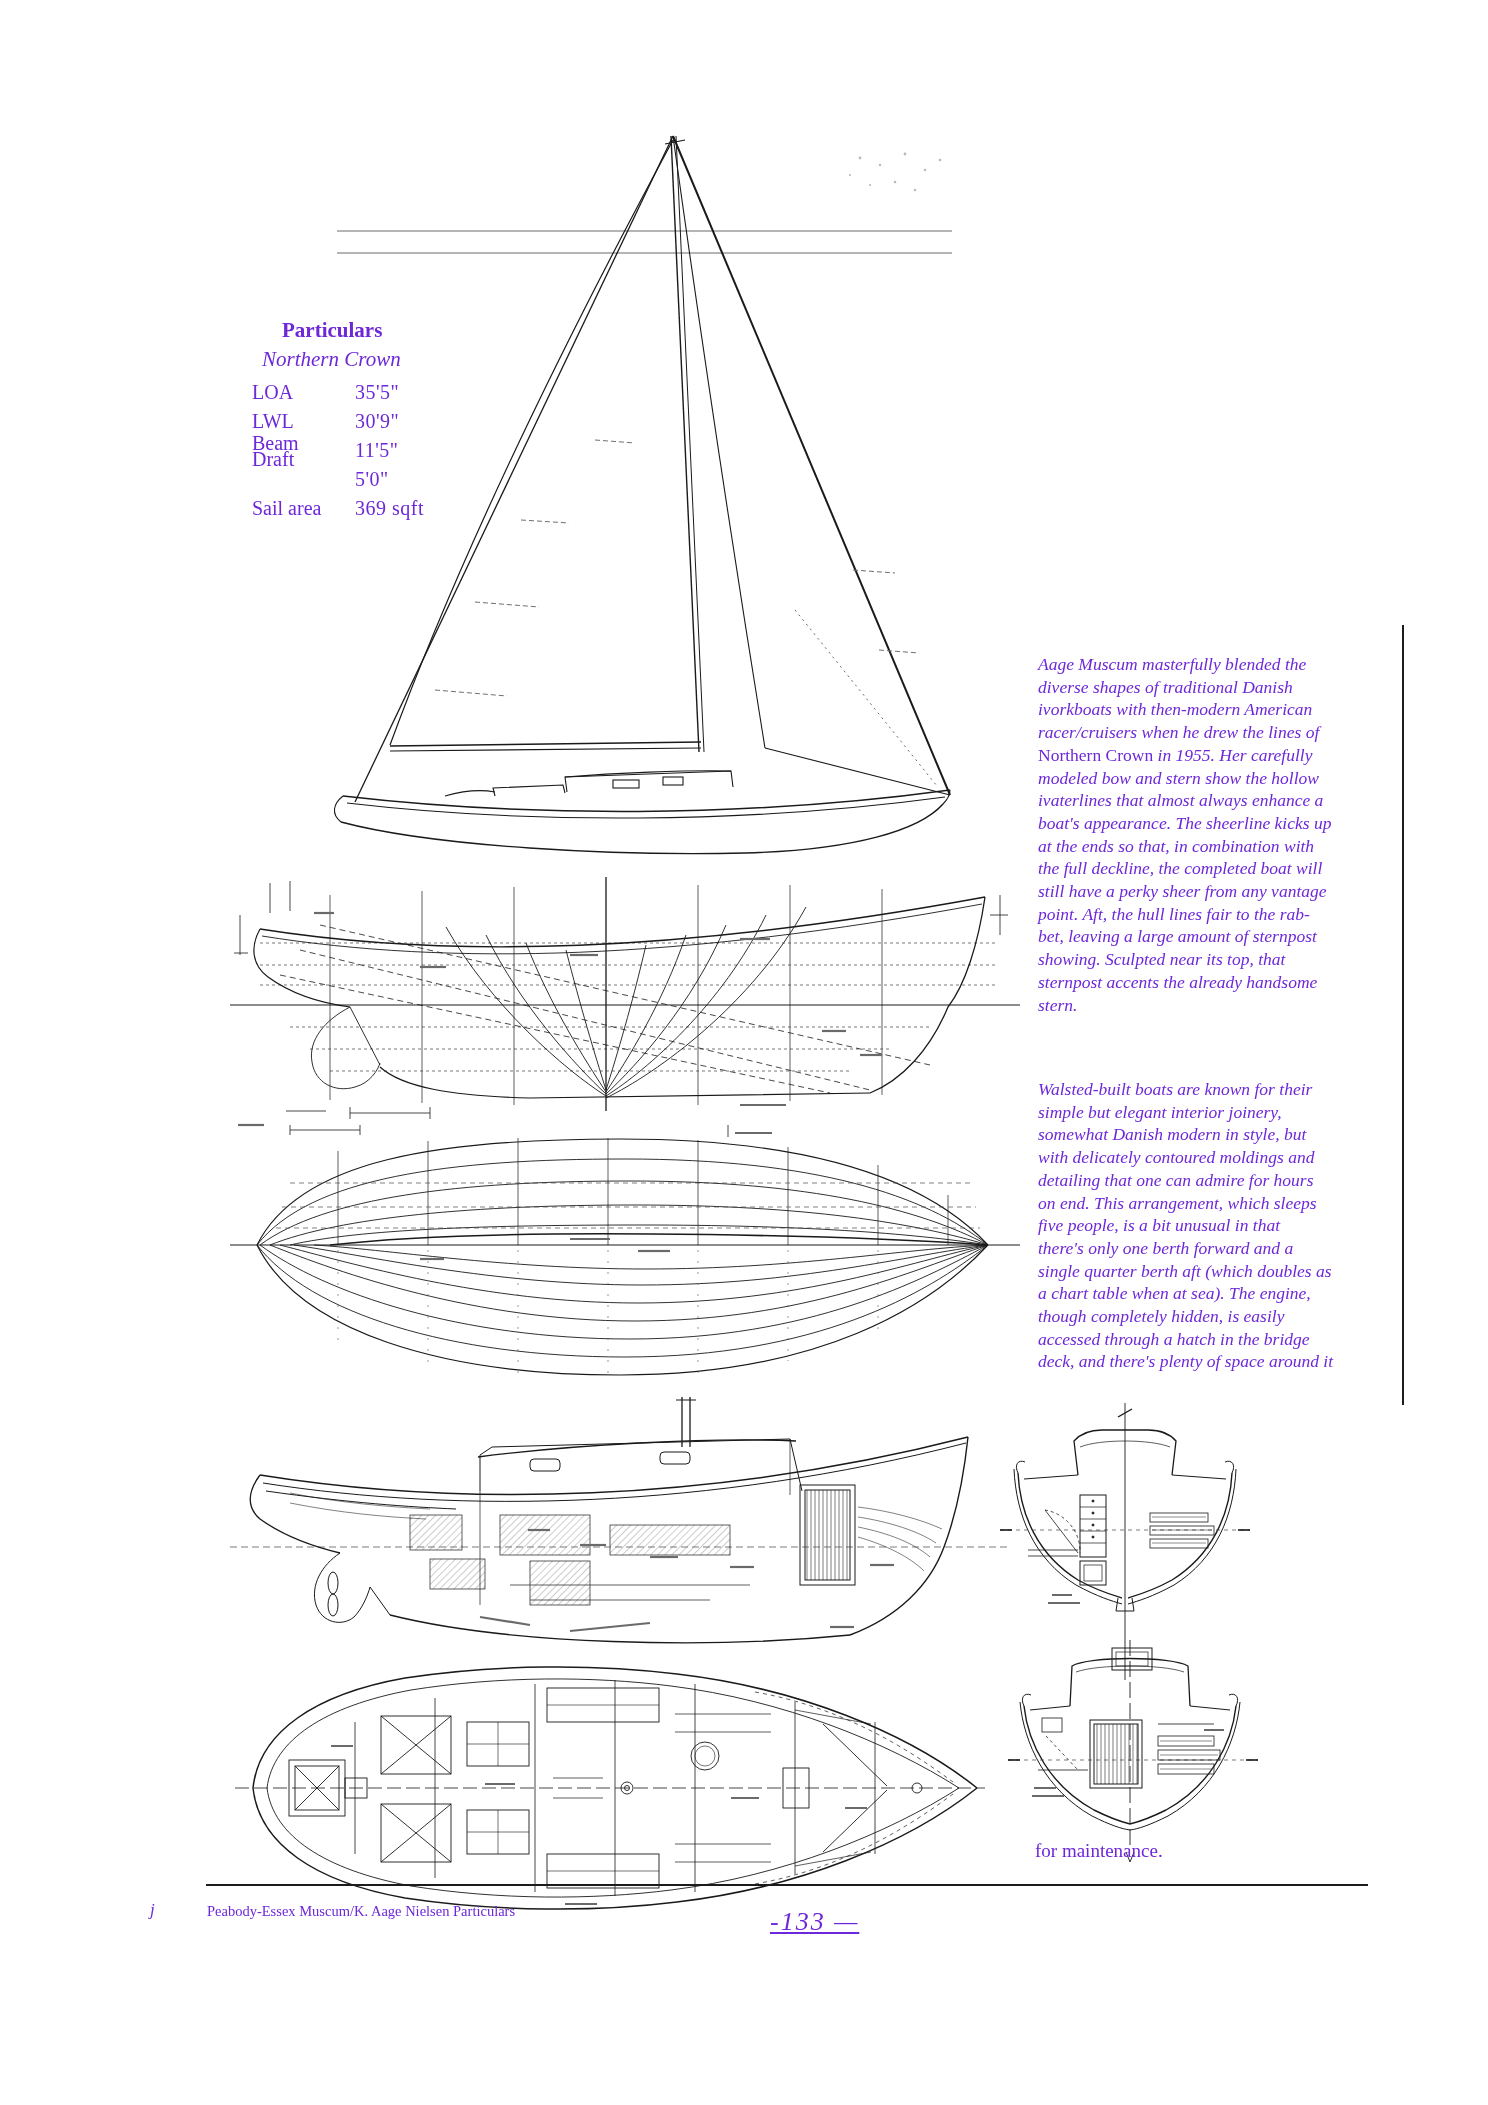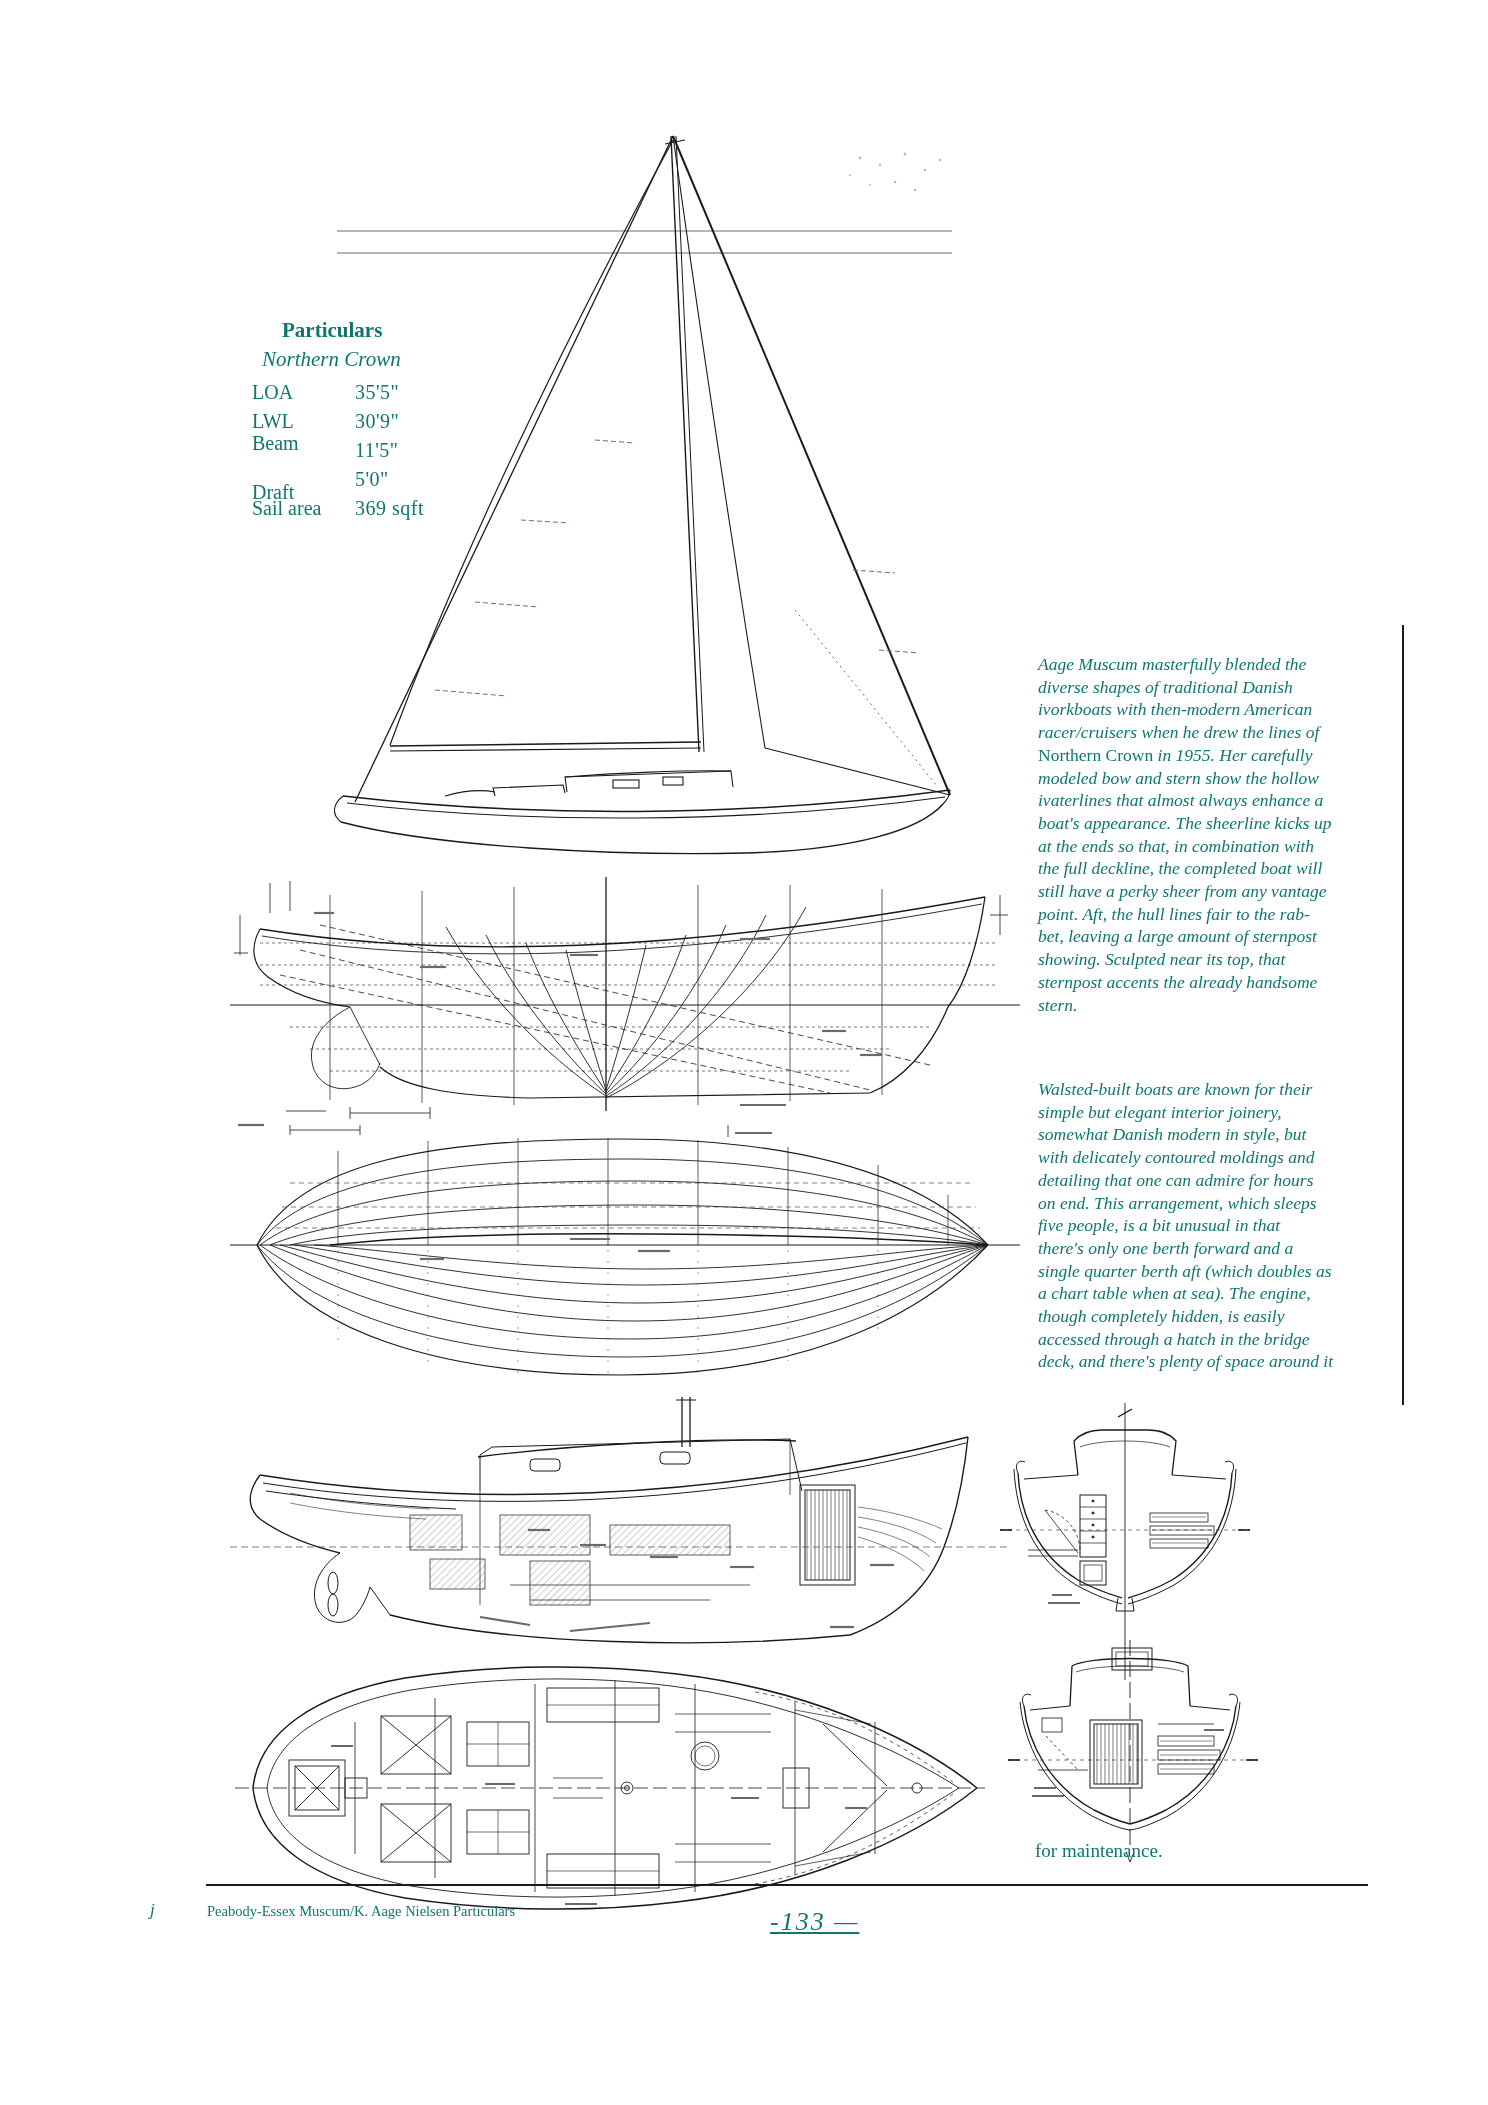--- a/index.html
+++ b/index.html
@@ -1,17 +1,17 @@
 <!DOCTYPE html>
 <html><head>
 <meta charset="utf-8">
 <style>
   html,body{margin:0;padding:0;background:#e8e8e8;}
   #page{position:relative;width:1488px;height:2105px;background:#ffffff;margin:0 auto;
-        font-family:"Liberation Serif","DejaVu Serif",serif;color:#0f766e;overflow:hidden;}
+        font-family:"Liberation Serif","DejaVu Serif",serif;color:#6d28d9;overflow:hidden;}
   .abs{position:absolute;}
   svg{position:absolute;overflow:visible;}
   
   .pt-title{font-weight:bold;font-size:21px;}
   .pt-name{font-style:italic;font-size:21px;}
   .pt-label,.pt-value{font-size:20px;}
   .pt-value{letter-spacing:.5px;}
   
   .para{font-style:italic;font-size:17.5px;line-height:22.7px;width:380px;}
   .plines{display:block;white-space:pre-line;}
@@ -95,21 +95,21 @@
     </div>
     <div>
       <span class="abs pt-label" style="left:252px;top:410px">LWL</span>
       <span class="abs pt-value" style="left:355px;top:410px">30'9"</span>
     </div>
     <div>
       <span class="abs pt-label" style="left:252px;top:432px">Beam</span>
       <span class="abs pt-value" style="left:355px;top:439px">11'5"</span>
     </div>
     <div>
-      <span class="abs pt-label" style="left:252px;top:481px">Draft</span>
+      <span class="abs pt-label" style="left:252px;top:448px">Draft</span>
       <span class="abs pt-value" style="left:355px;top:468px">5'0"</span>
     </div>
     <div>
       <span class="abs pt-label" style="left:252px;top:497px">Sail area</span>
       <span class="abs pt-value" style="left:355px;top:497px">369 sqft</span>
     </div>
   </div>
 
   <div class="abs para" style="left:1038px;top:653px">
     <span class="plines">Aage Muscum masterfully blended the

